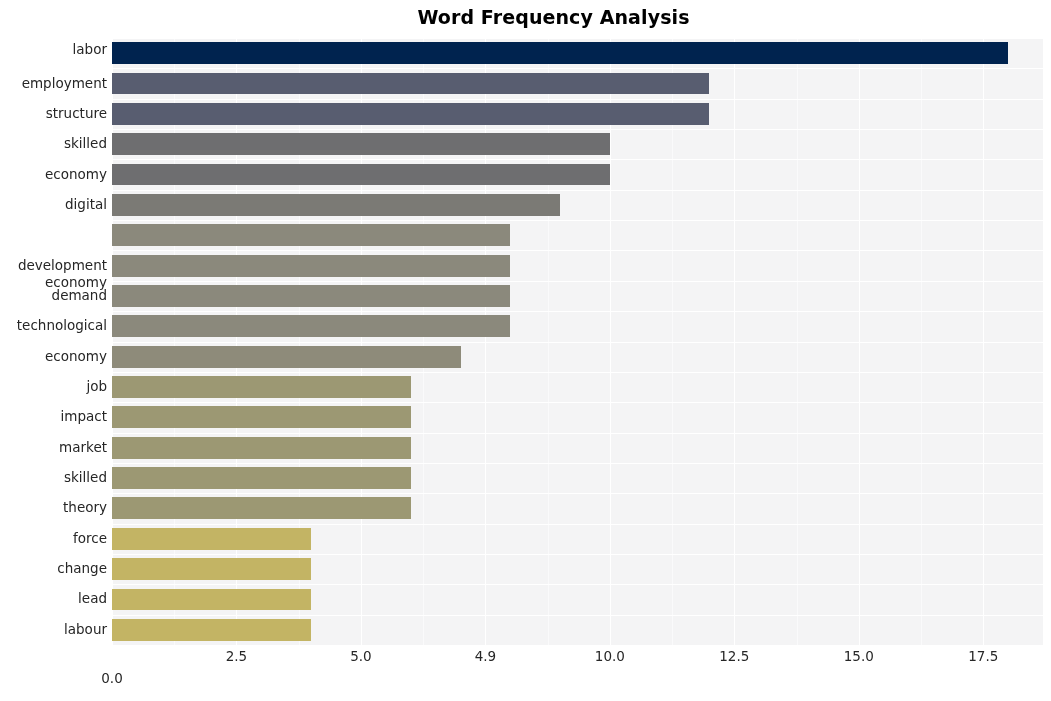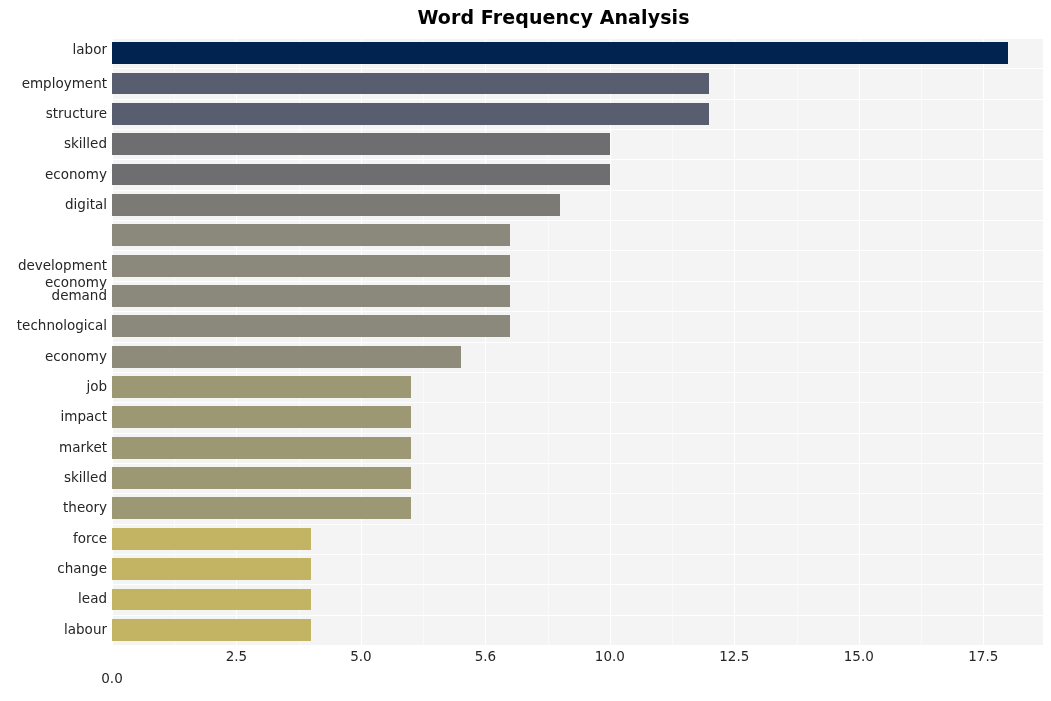--- a/index.html
+++ b/index.html
@@ -212,21 +212,21 @@
       <div class="ylabel" style="top: 463.425px;">theory</div>
       <div class="ylabel" style="top: 493.775px;">force</div>
       <div class="ylabel" style="top: 524.125px;">change</div>
       <div class="ylabel" style="top: 554.475px;">lead</div>
       <div class="ylabel" style="top: 584.825px; padding-left: 40px;">labour</div>
     </div>
   <div id="xlabels">
       <div class="xlabel" style="left: 112px; margin-top: 22px;">0.0</div>
       <div class="xlabel" style="left: 236.465px;">2.5</div>
       <div class="xlabel" style="left: 360.93px;">5.0</div>
-      <div class="xlabel" style="left: 485.396px;">5.6</div>
+      <div class="xlabel" style="left: 485.396px;">4.9</div>
       <div class="xlabel" style="left: 609.861px;">10.0</div>
       <div class="xlabel" style="left: 734.326px;">12.5</div>
       <div class="xlabel" style="left: 858.791px;">15.0</div>
       <div class="xlabel" style="left: 983.257px;">17.5</div>
     </div>
 
 
 </div>
 
 </body></html>

